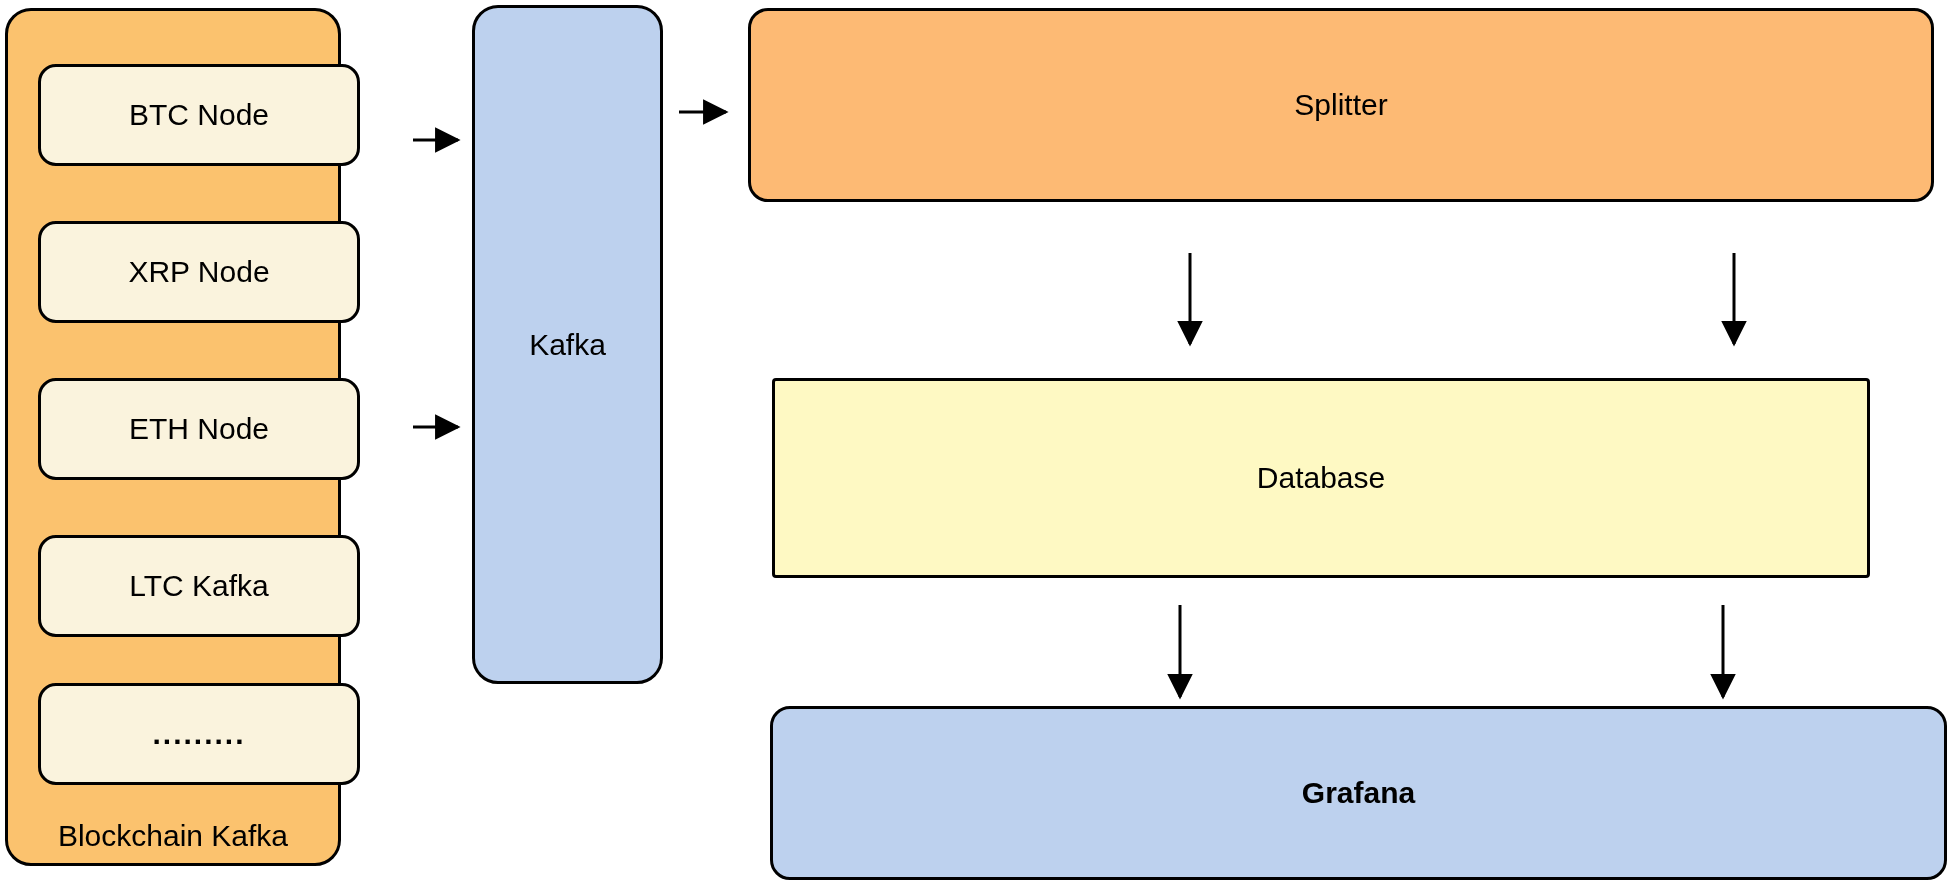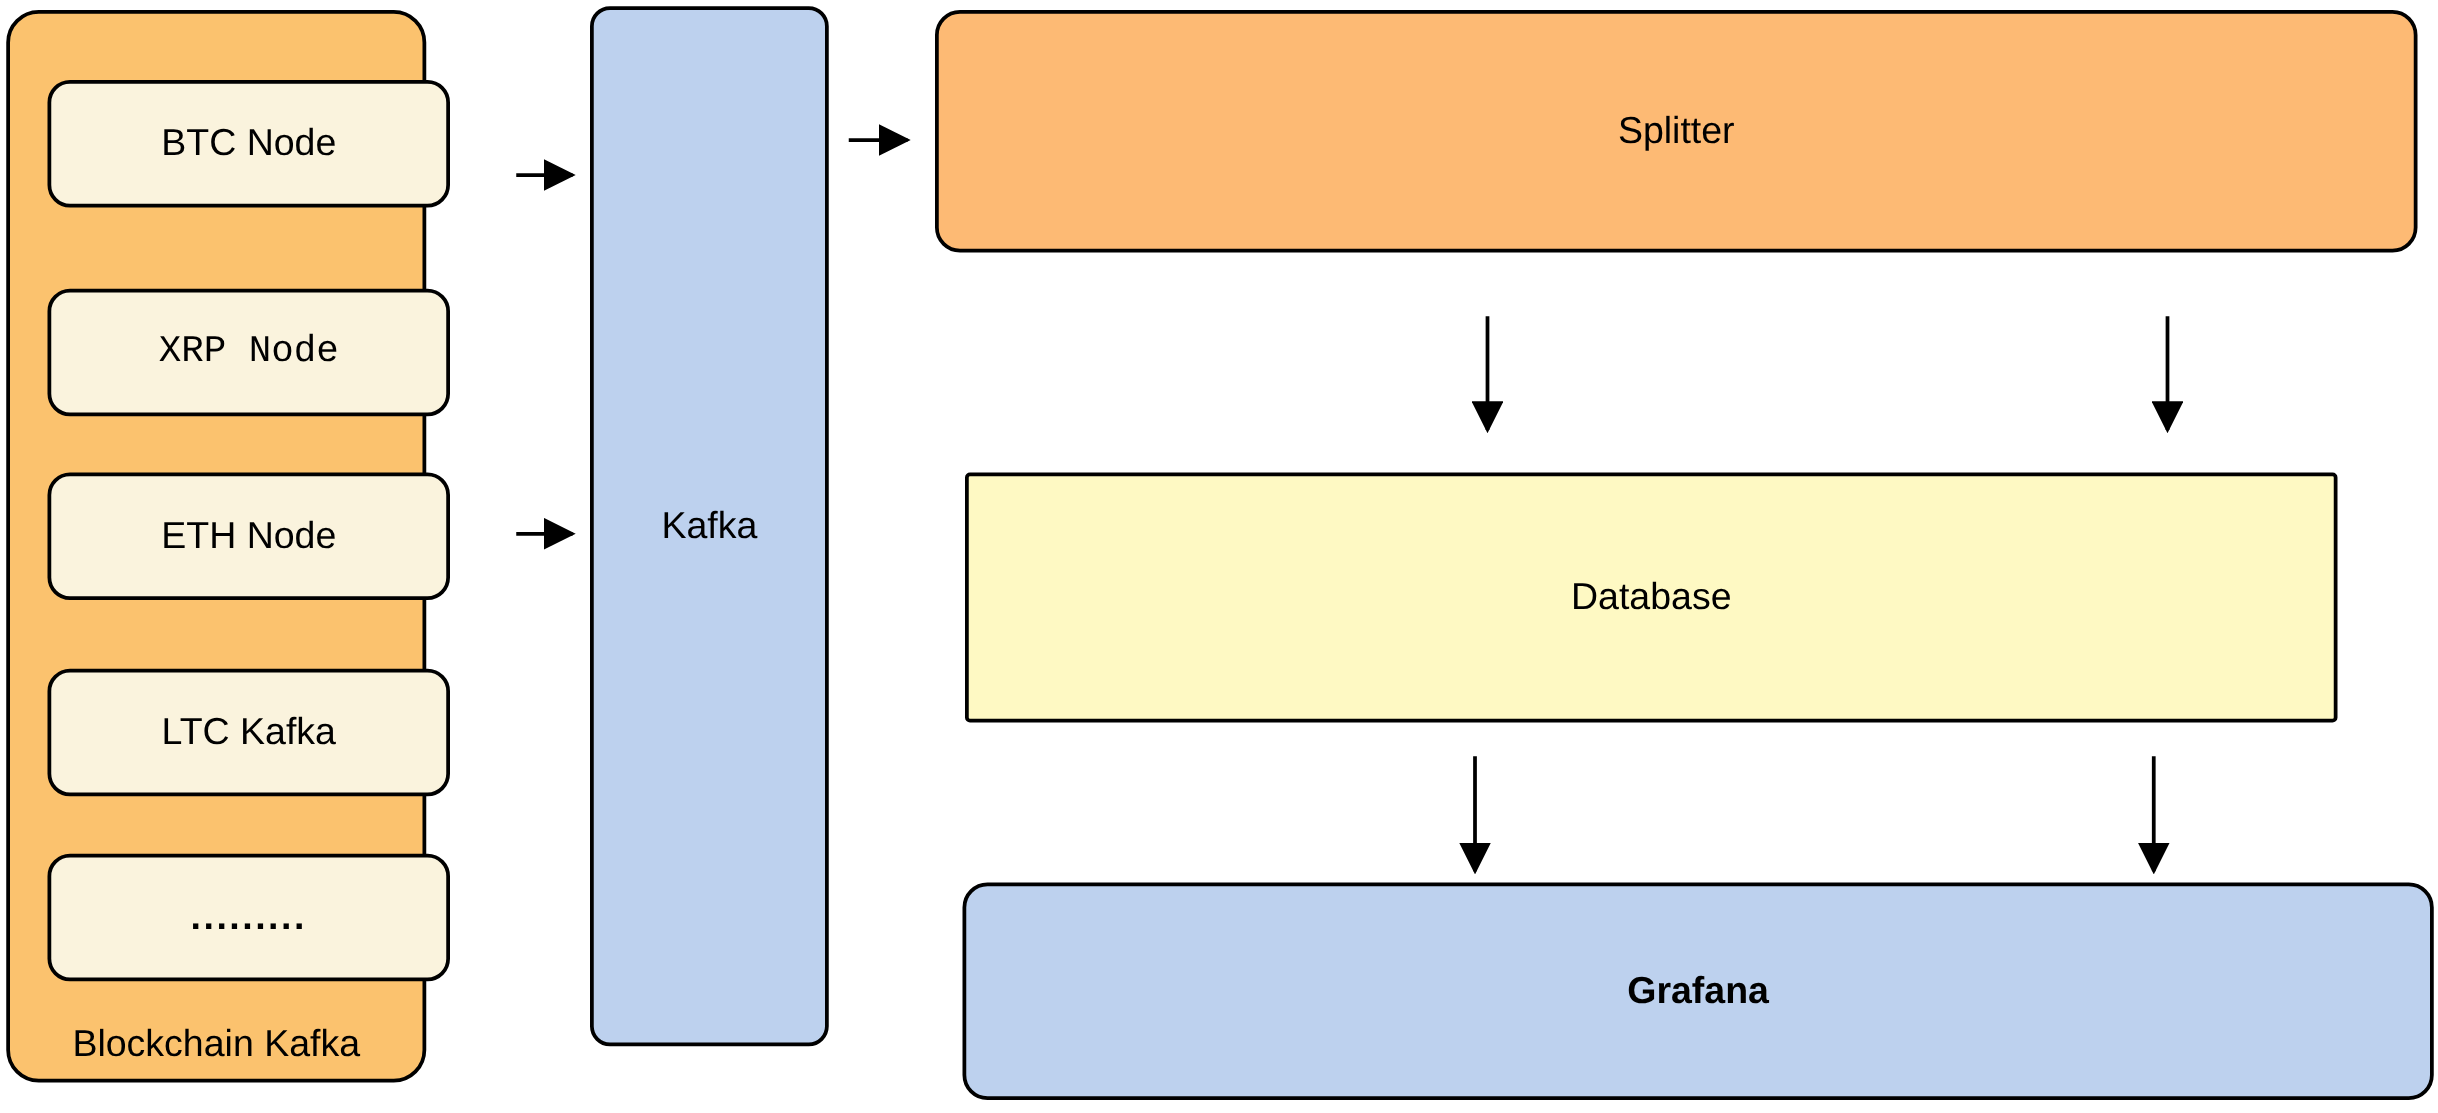--- a/index.html
+++ b/index.html
@@ -43,23 +43,23 @@
   .node-box {
     left: 30px;
     width: 322px; height: 102px;
     background: #FAF3DD;
     border-radius: 18px;
     border-width: 3px;
   }
   .node-box.dots { letter-spacing: 2px; font-weight: bold; }
   .kafka {
     left: 472px; top: 5px;
-    width: 191px; height: 832px;
+    width: 191px; height: 679px;
     background: #BDD1EE;
-    border-radius: 16px;
+    border-radius: 26px;
   }
   .splitter {
     left: 748px; top: 8px;
     width: 1186px; height: 194px;
     background: #fdba74;
     border-radius: 20px;
   }
   .database {
     left: 772px; top: 378px;
     width: 1098px; height: 200px;
@@ -85,21 +85,21 @@
 </style>
 </head>
 <body>
 
 <div class="canvas">
 
   <div class="box panel">
     <div class="box node-box" style="top: 53px;">
       <span>BTC Node</span>
     </div>
-    <div class="box node-box" style="top: 220px; font-family: Liberation Mono, monospace;">
+    <div class="box node-box" style="top: 210px;">
       <span>XRP Node</span>
     </div>
     <div class="box node-box" style="top: 367px;">
       <span>ETH Node</span>
     </div>
     <div class="box node-box" style="top: 524px;">
       <span>LTC Kafka</span>
     </div>
     <div class="box node-box dots" style="top: 672px;">
       <span>.........</span>

